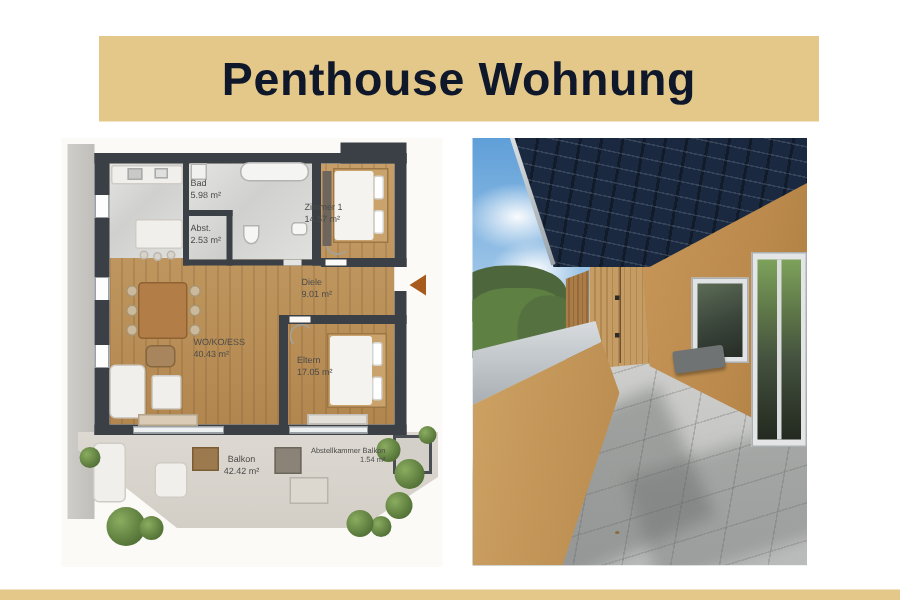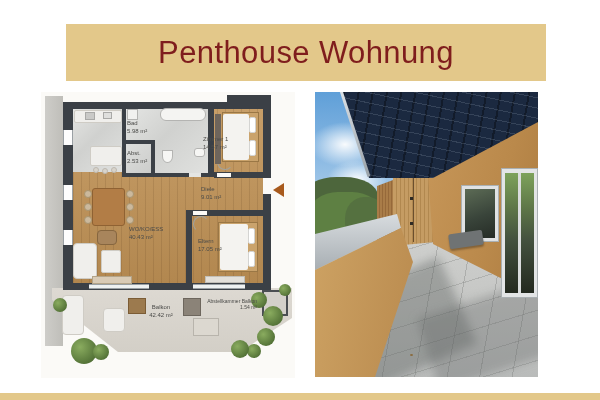--- a/index.html
+++ b/index.html
@@ -2,21 +2,21 @@
 <html><head>
 <meta charset="utf-8">
 <style>
   html,body{margin:0;padding:0;}
   body{width:600px;height:400px;position:relative;background:#ffffff;
        font-family:"Liberation Sans",sans-serif;overflow:hidden;}
   .abs{position:absolute;box-sizing:border-box;}
   
   .banner{left:66px;top:24px;width:480px;height:57px;background:#e3c88a;
           display:flex;align-items:center;justify-content:center;}
-  .banner-title{font-size:31px;font-weight:normal;letter-spacing:.4px;color:#7f1d1d;}
+  .banner-title{font-size:31px;font-weight:bold;letter-spacing:.4px;color:#0f172a;}
   .footer-strip{left:0;top:393px;width:600px;height:7px;background:#e3c88a;}
   
   .plan{left:41px;top:92px;width:254px;height:286px;background:#fbfaf7;overflow:hidden;}
   .wall{background:#3b4046;}
   .wood{background:
         repeating-linear-gradient(90deg, rgba(82,52,22,.14) 0 1px, rgba(0,0,0,0) 1px 8px),
         linear-gradient(180deg,#c79e68,#b2874f);}
   .marble{background:linear-gradient(135deg,#e4e5e3 0%,#d0d1cf 45%,#e0e1df 100%);}
   .label{font-size:6px;line-height:1.25;color:#4b4b49;white-space:nowrap;z-index:30;}
   .label span{display:block;}

